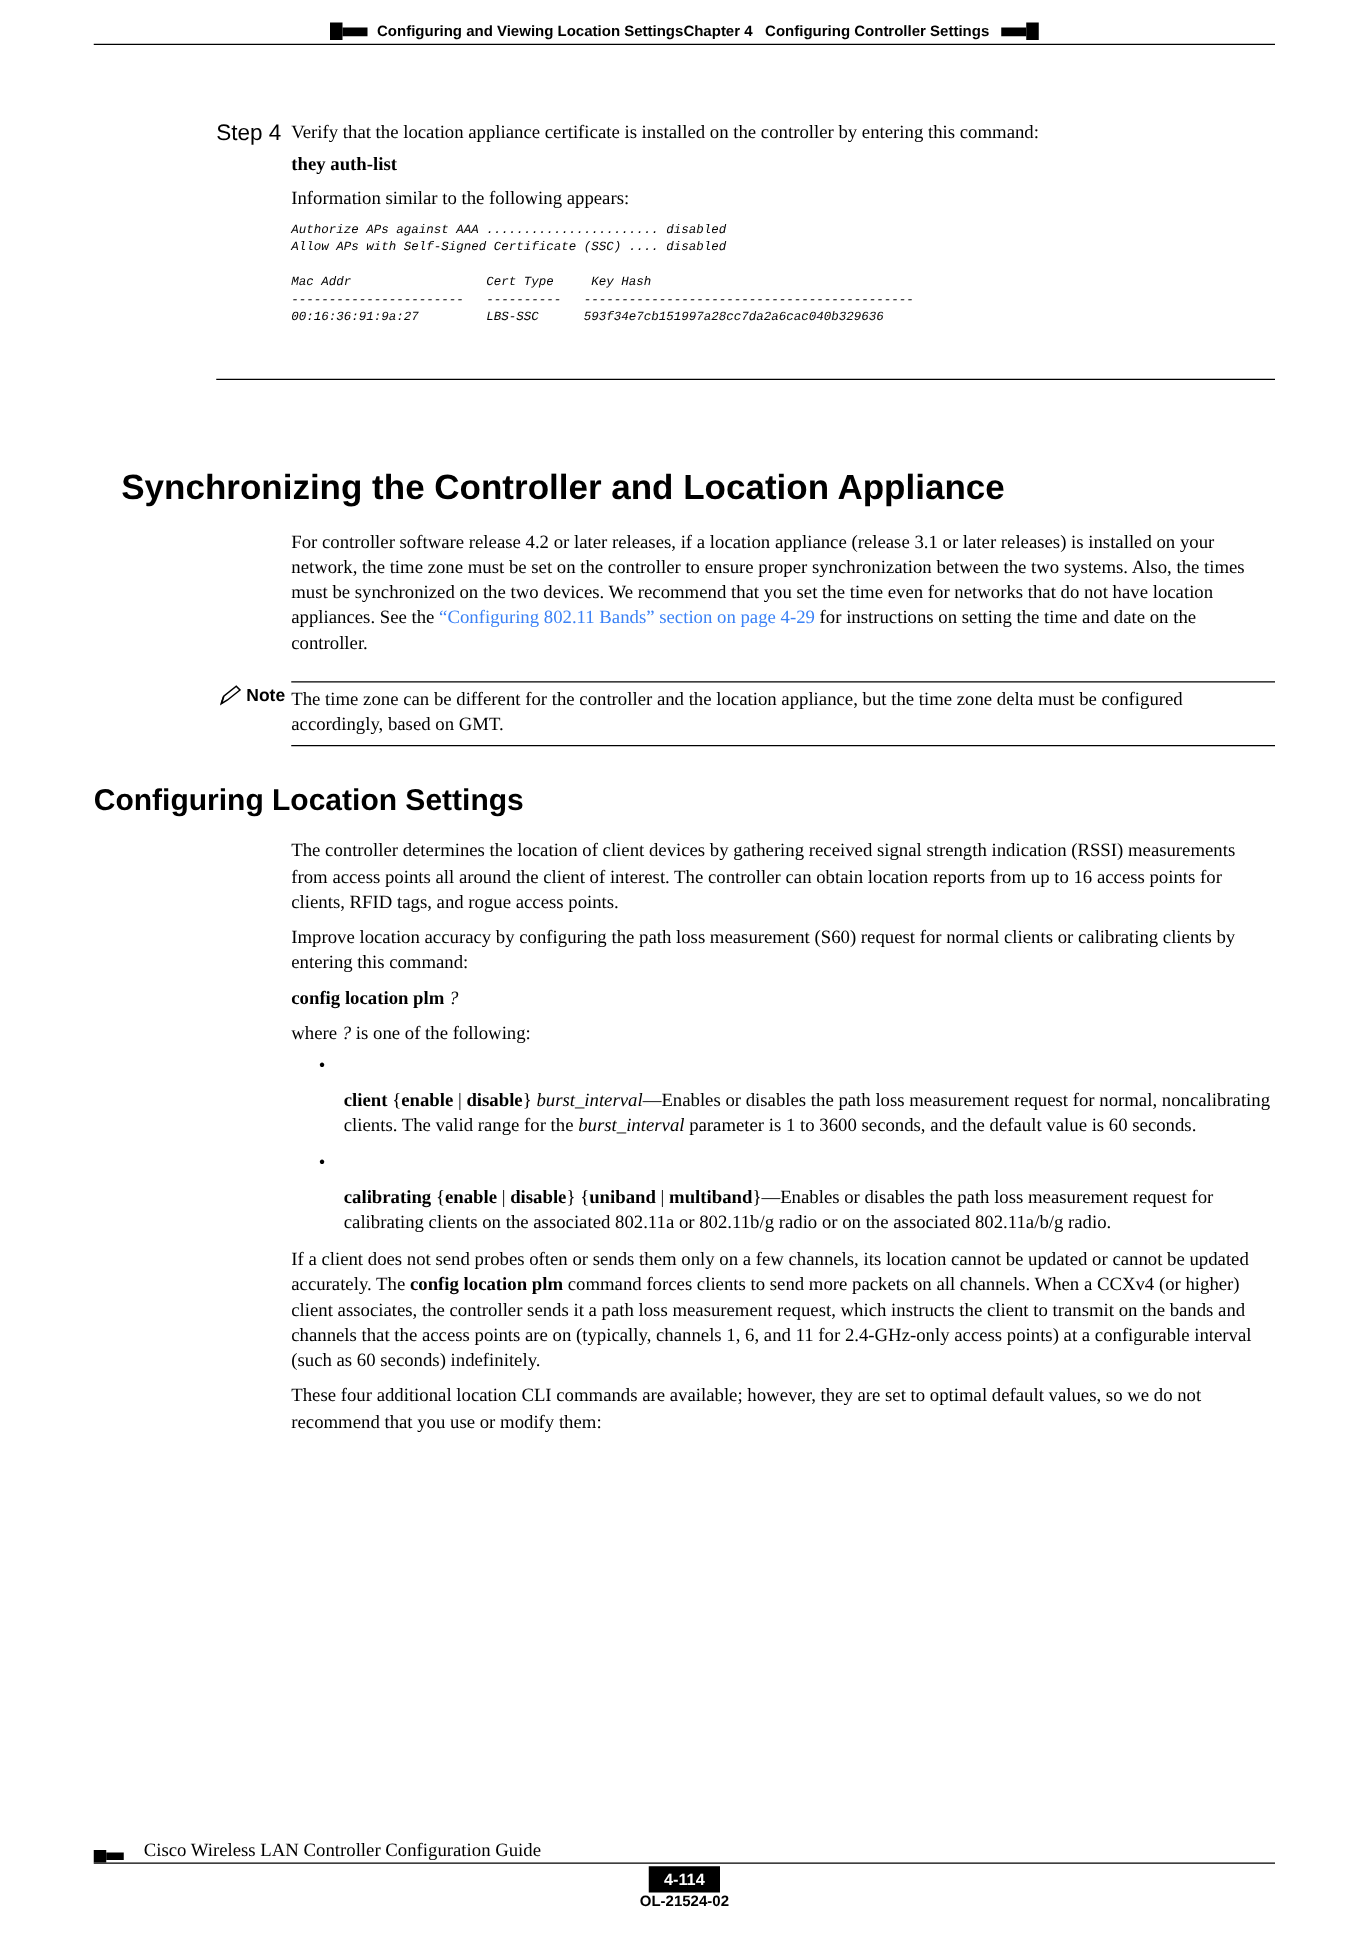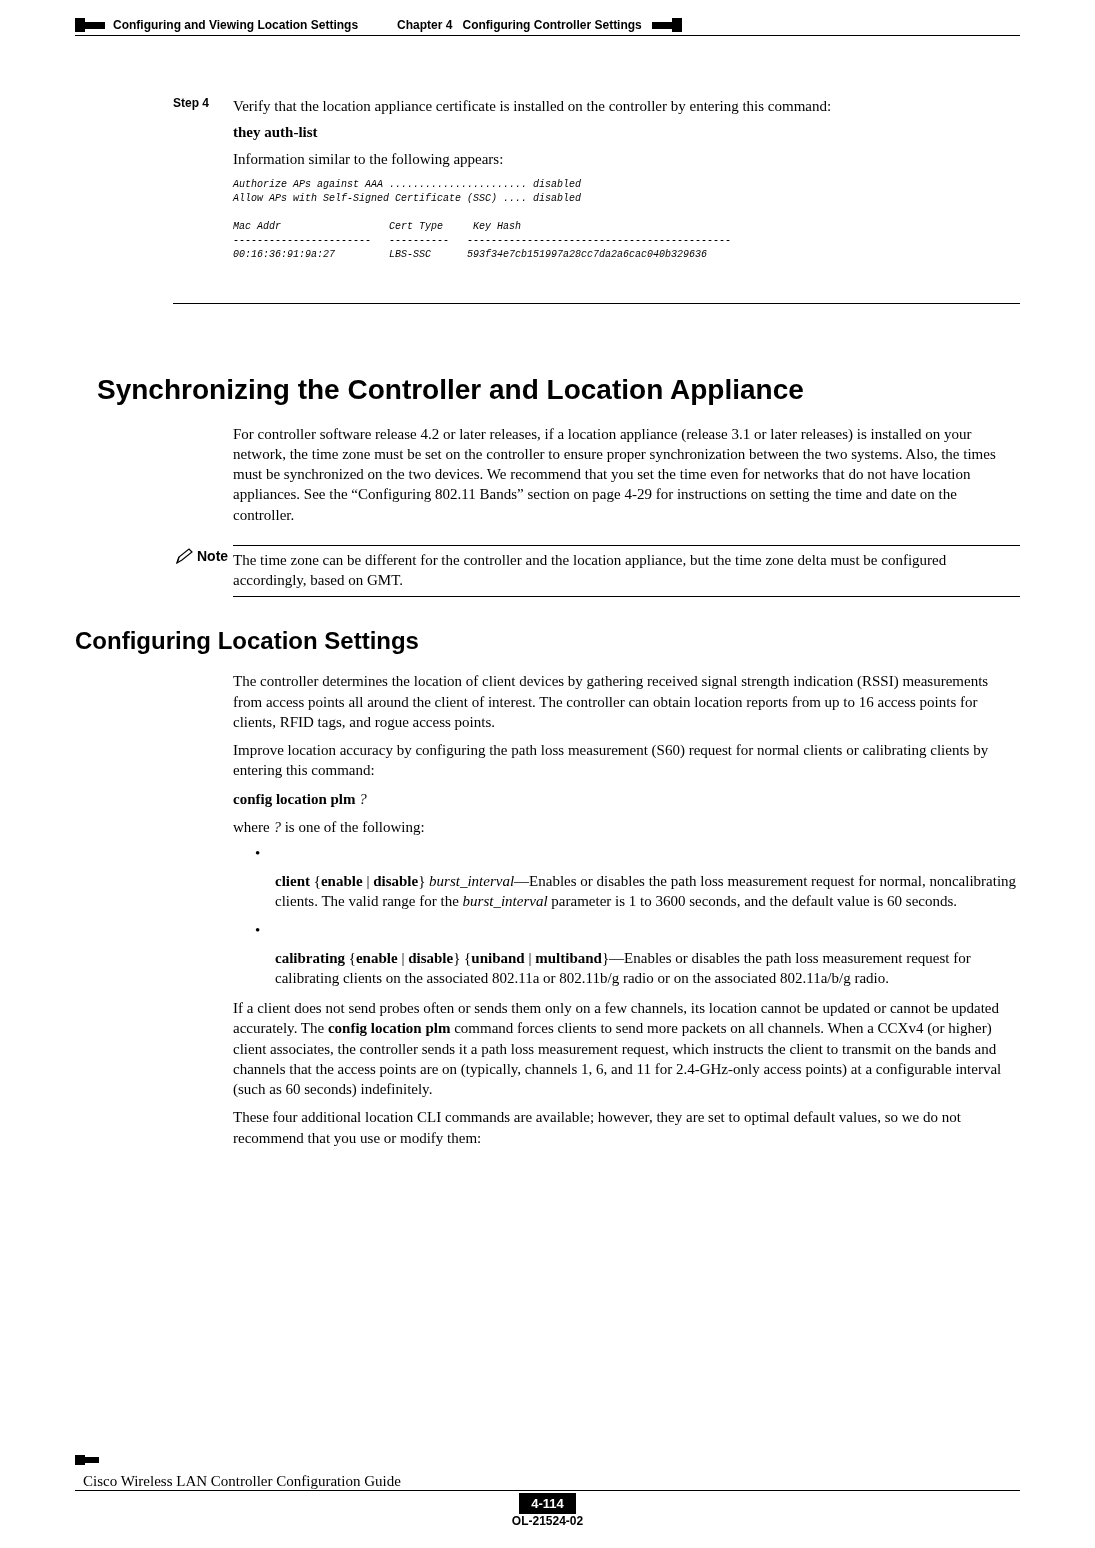--- a/index.html
+++ b/index.html
@@ -12,28 +12,27 @@
       height: 1548px;
       background: white;
       font-family: "Times New Roman", Times, serif;
       font-size: 15px;
       color: #000;
       position: relative;
       padding: 0 75px;
     }
     .header {
       display: flex;
-      justify-content: flex-start;
+      justify-content: center;
       align-items: flex-end;
       padding-top: 18px;
       padding-bottom: 3px;
       font-family: Arial, Helvetica, sans-serif;
       font-size: 12px;
       font-weight: bold;
-      gap: 39px;
     }
     .header-left {
       display: flex;
       align-items: center;
       gap: 8px;
     }
     .header-right {
       display: flex;
       align-items: center;
       gap: 10px;
@@ -56,22 +55,22 @@
       padding-top: 60px;
     }
     .step-row {
       display: flex;
       margin-left: 98px;
     }
     .step-label {
       width: 60px;
       flex-shrink: 0;
       font-family: Arial, Helvetica, sans-serif;
-      font-size: 12px;
-      font-weight: bold;
+      font-size: 18px;
+      font-weight: normal;
     }
     .indented-block {
       margin-left: 158px;
     }
     .body-text {
       line-height: 1.35;
       margin-bottom: 8px;
     }
     .cmd {
       font-weight: bold;
@@ -96,21 +95,21 @@
       margin-left: 22px;
     }
     .h2 {
       font-family: Arial, Helvetica, sans-serif;
       font-size: 24px;
       font-weight: bold;
       margin-top: 30px;
       margin-bottom: 16px;
     }
     .link-text {
-      color: #000000;
+      color: #3b82f6;
     }
     .note-block {
       display: flex;
       margin-left: 100px;
       margin-top: 20px;
       align-items: flex-start;
     }
     .note-icon {
       width: 22px;
       flex-shrink: 0;
@@ -172,23 +171,22 @@
       display: flex;
       justify-content: space-between;
       align-items: center;
       font-family: Arial, Helvetica, sans-serif;
       font-size: 12px;
       font-weight: bold;
       flex-direction: column;
     }
     .footer-left {
       display: flex;
-      align-items: flex-start;
+      align-items: flex-end;
       gap: 8px;
-      flex-direction: column;
     }
     .footer-marker {
       display: flex;
       align-items: center;
     }
     .page-badge {
       background: #000;
       color: #fff;
       padding: 3px 12px;
       font-family: Arial, Helvetica, sans-serif;

